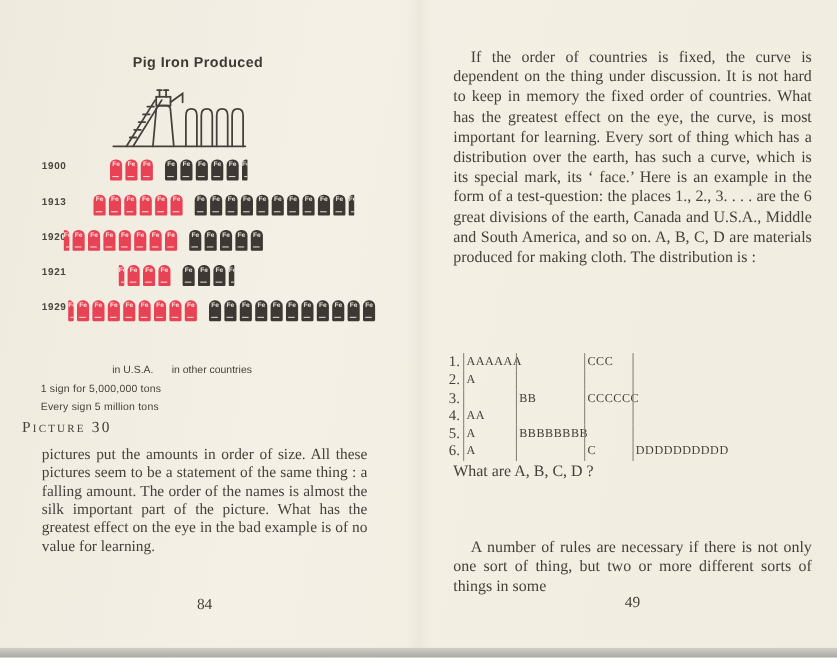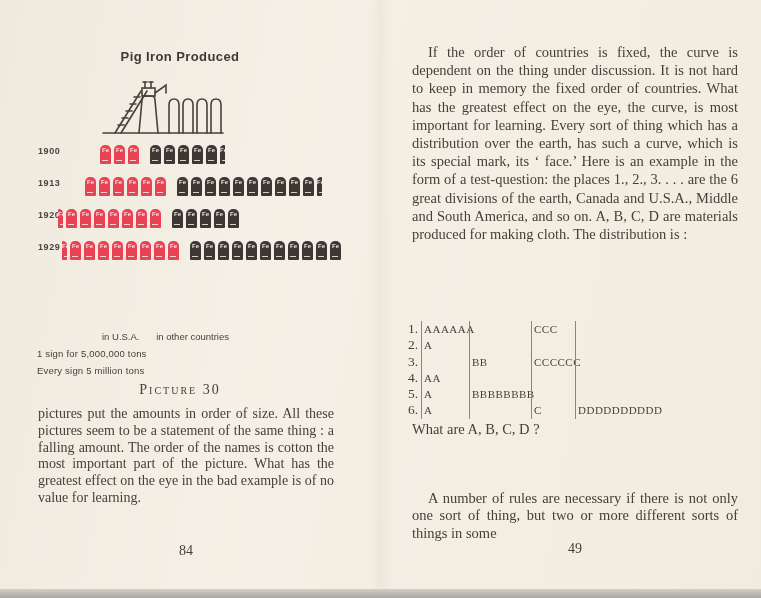--- a/index.html
+++ b/index.html
@@ -38,21 +38,21 @@
   .sym.part-start{border-radius:1px 5px 1px 1px;}
   .sym.part-end{border-radius:5px 1px 1px 1px;}
   .gap{display:inline-block;width:8px;flex:none;}
   .legend{position:absolute;left:30px;top:331px;width:300px;
     font-family:"Liberation Sans","DejaVu Sans",sans-serif;font-size:9.5px;color:#46413b;}
   .legend .l1{margin-left:72px;}
   .legend .l2{margin-left:14px;}
   .note{position:absolute;left:37px;font-family:"Liberation Sans","DejaVu Sans",sans-serif;
     font-size:9.5px;color:#46413b;letter-spacing:.2px;}
   .note.n1{top:348px;} .note.n2{top:365px;}
-  .caption{position:absolute;left:20px;top:382px;width:320px;text-align:center;
+  .caption{position:absolute;left:20px;top:382px;width:320px;
     font-variant-caps:small-caps;font-size:14px;letter-spacing:2px;color:#45413c;}
   
   .body{margin:0;text-align:justify;}
   .left-para{position:absolute;left:38px;top:406px;width:296px;
     font-size:14px;line-height:16.8px;}
   .pagenum{position:absolute;text-align:center;font-size:14px;}
   .pagenum-left{left:38px;top:543px;width:296px;}
   .right-para{position:absolute;left:32px;top:43px;width:326px;
     font-size:14.5px;line-height:18.2px;text-indent:16px;}
   .q{position:absolute;left:32px;top:421px;font-size:14.5px;}
@@ -227,20 +227,50 @@
               </span>
               <span class="sym oth">
                 <i class="fe">Fe</i>
               </span>
               <span class="sym oth">
                 <i class="fe">Fe</i>
               </span>
             </span>
           </div>
           <div class="crow">
+            <span class="year">1921</span>
+            <span class="syms" style="left: 78px;">
+              <span class="sym usa part part-start">
+                <i class="fe">Fe</i>
+              </span>
+              <span class="sym usa">
+                <i class="fe">Fe</i>
+              </span>
+              <span class="sym usa">
+                <i class="fe">Fe</i>
+              </span>
+              <span class="sym usa">
+                <i class="fe">Fe</i>
+              </span>
+              <span class="gap"></span>
+              <span class="sym oth">
+                <i class="fe">Fe</i>
+              </span>
+              <span class="sym oth">
+                <i class="fe">Fe</i>
+              </span>
+              <span class="sym oth">
+                <i class="fe">Fe</i>
+              </span>
+              <span class="sym oth part part-end">
+                <i class="fe">Fe</i>
+              </span>
+            </span>
+          </div>
+          <div class="crow">
             <span class="year">1929</span>
             <span class="syms" style="left: 32px;">
               <span class="sym usa part part-start">
                 <i class="fe">Fe</i>
               </span>
               <span class="sym usa">
                 <i class="fe">Fe</i>
               </span>
               <span class="sym usa">
                 <i class="fe">Fe</i>
@@ -301,21 +331,21 @@
           </div>
         </div>
       <div class="legend">
         <span class="l1">in U.S.A.</span>
         <span class="l2">in other countries</span>
       </div>
       <div class="note n1">1 sign for 5,000,000 tons</div>
       <div class="note n2">Every sign 5 million tons</div>
       <div class="caption">Picture 30</div>
     </div>
-    <p class="body left-para">pictures put the amounts in order of size.  All these pictures seem to be a statement of the same thing :  a falling amount.  The order of the names is cotton the most important part of the picture.  What has the greatest effect on the eye in the bad example is of no value for learning.</p>
+    <p class="body left-para">pictures put the amounts in order of size.  All these pictures seem to be a statement of the same thing :  a falling amount.  The order of the names is almost the silk important part of the picture.  What has the greatest effect on the eye in the bad example is of no value for learning.</p>
     <div class="pagenum pagenum-left">84</div>
   </div>
 
   <div class="page right">
     <p class="body right-para">If the order of countries is fixed, the curve is dependent on the thing under discussion.  It is not hard to keep in memory the fixed order of countries.  What has the greatest effect on the eye, the curve, is most important for learning.  Every sort of thing which has a distribution over the earth, has such a curve, which is its special mark, its ‘ face.’  Here is an example in the form of a test-question: the places 1., 2., 3. . . . are the 6 great divisions of the earth, Canada and U.S.A., Middle and South America, and so on.   A, B, C, D are materials produced for making cloth.   The distribution is :</p>
     <div class="dist-table">
         <div class="trow">
           <span class="tnum">1.</span>
           <span class="tc ca">AAAAAA</span>
           <span class="tc cb"></span>

